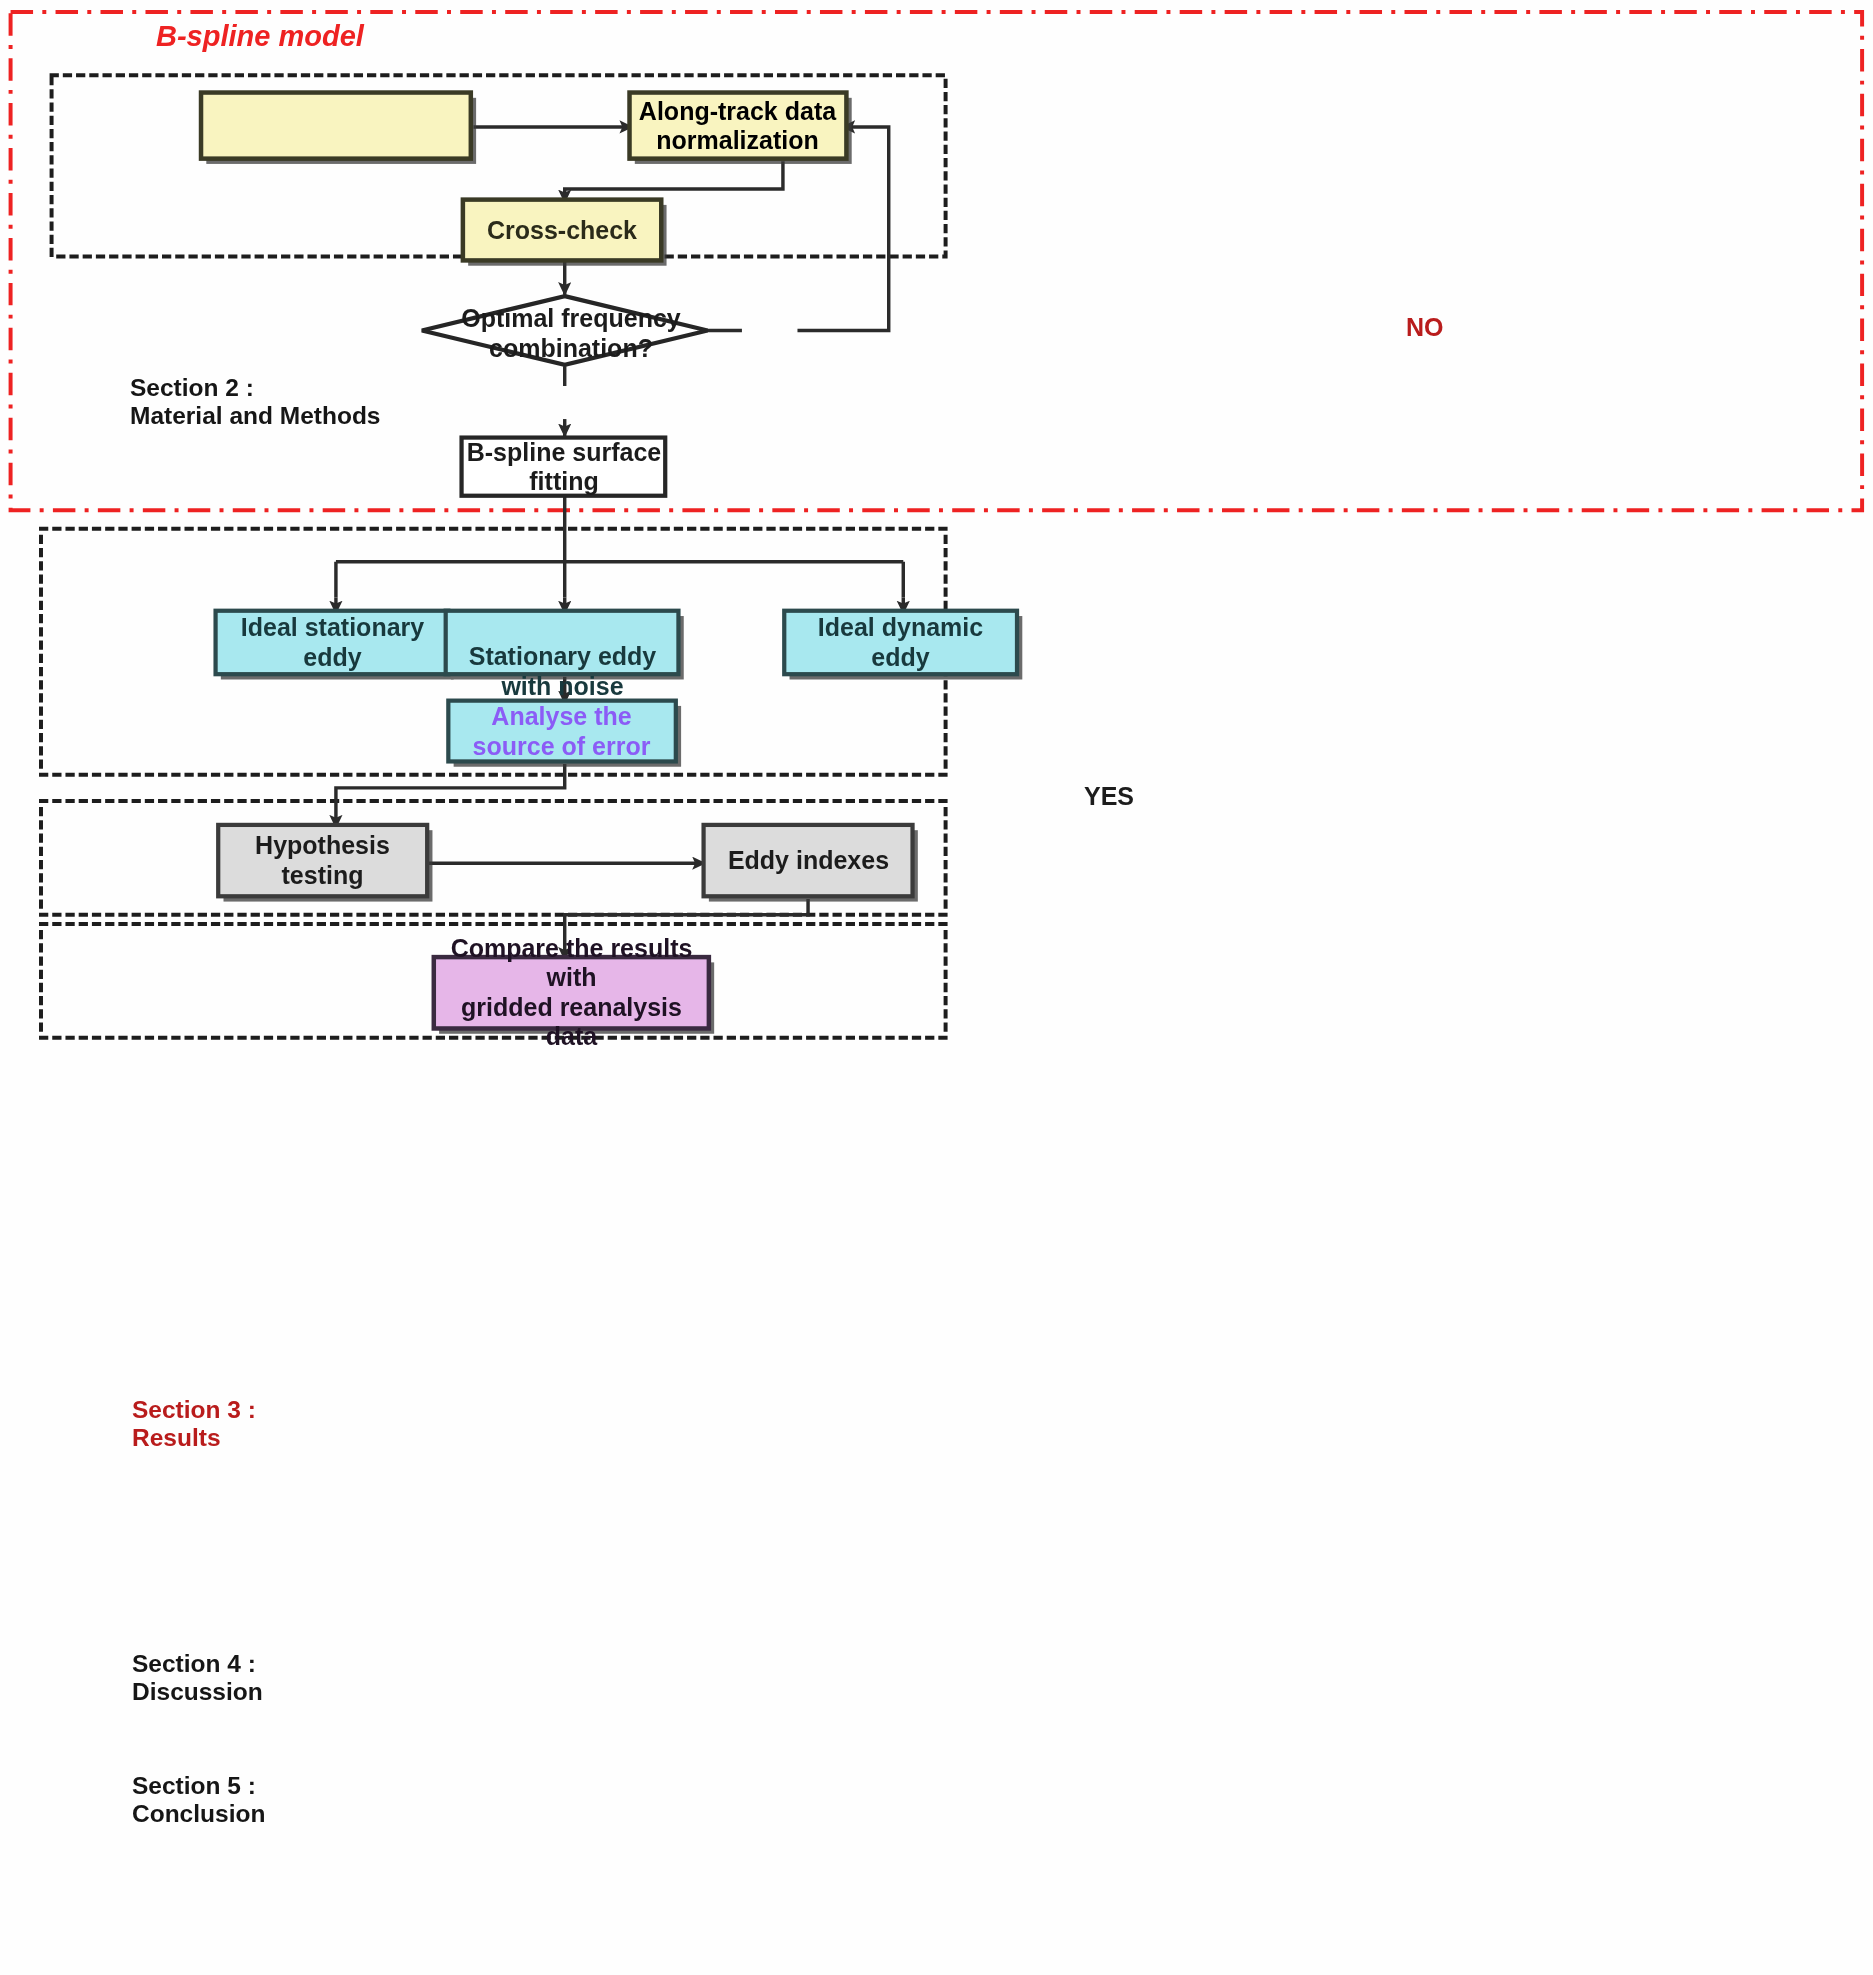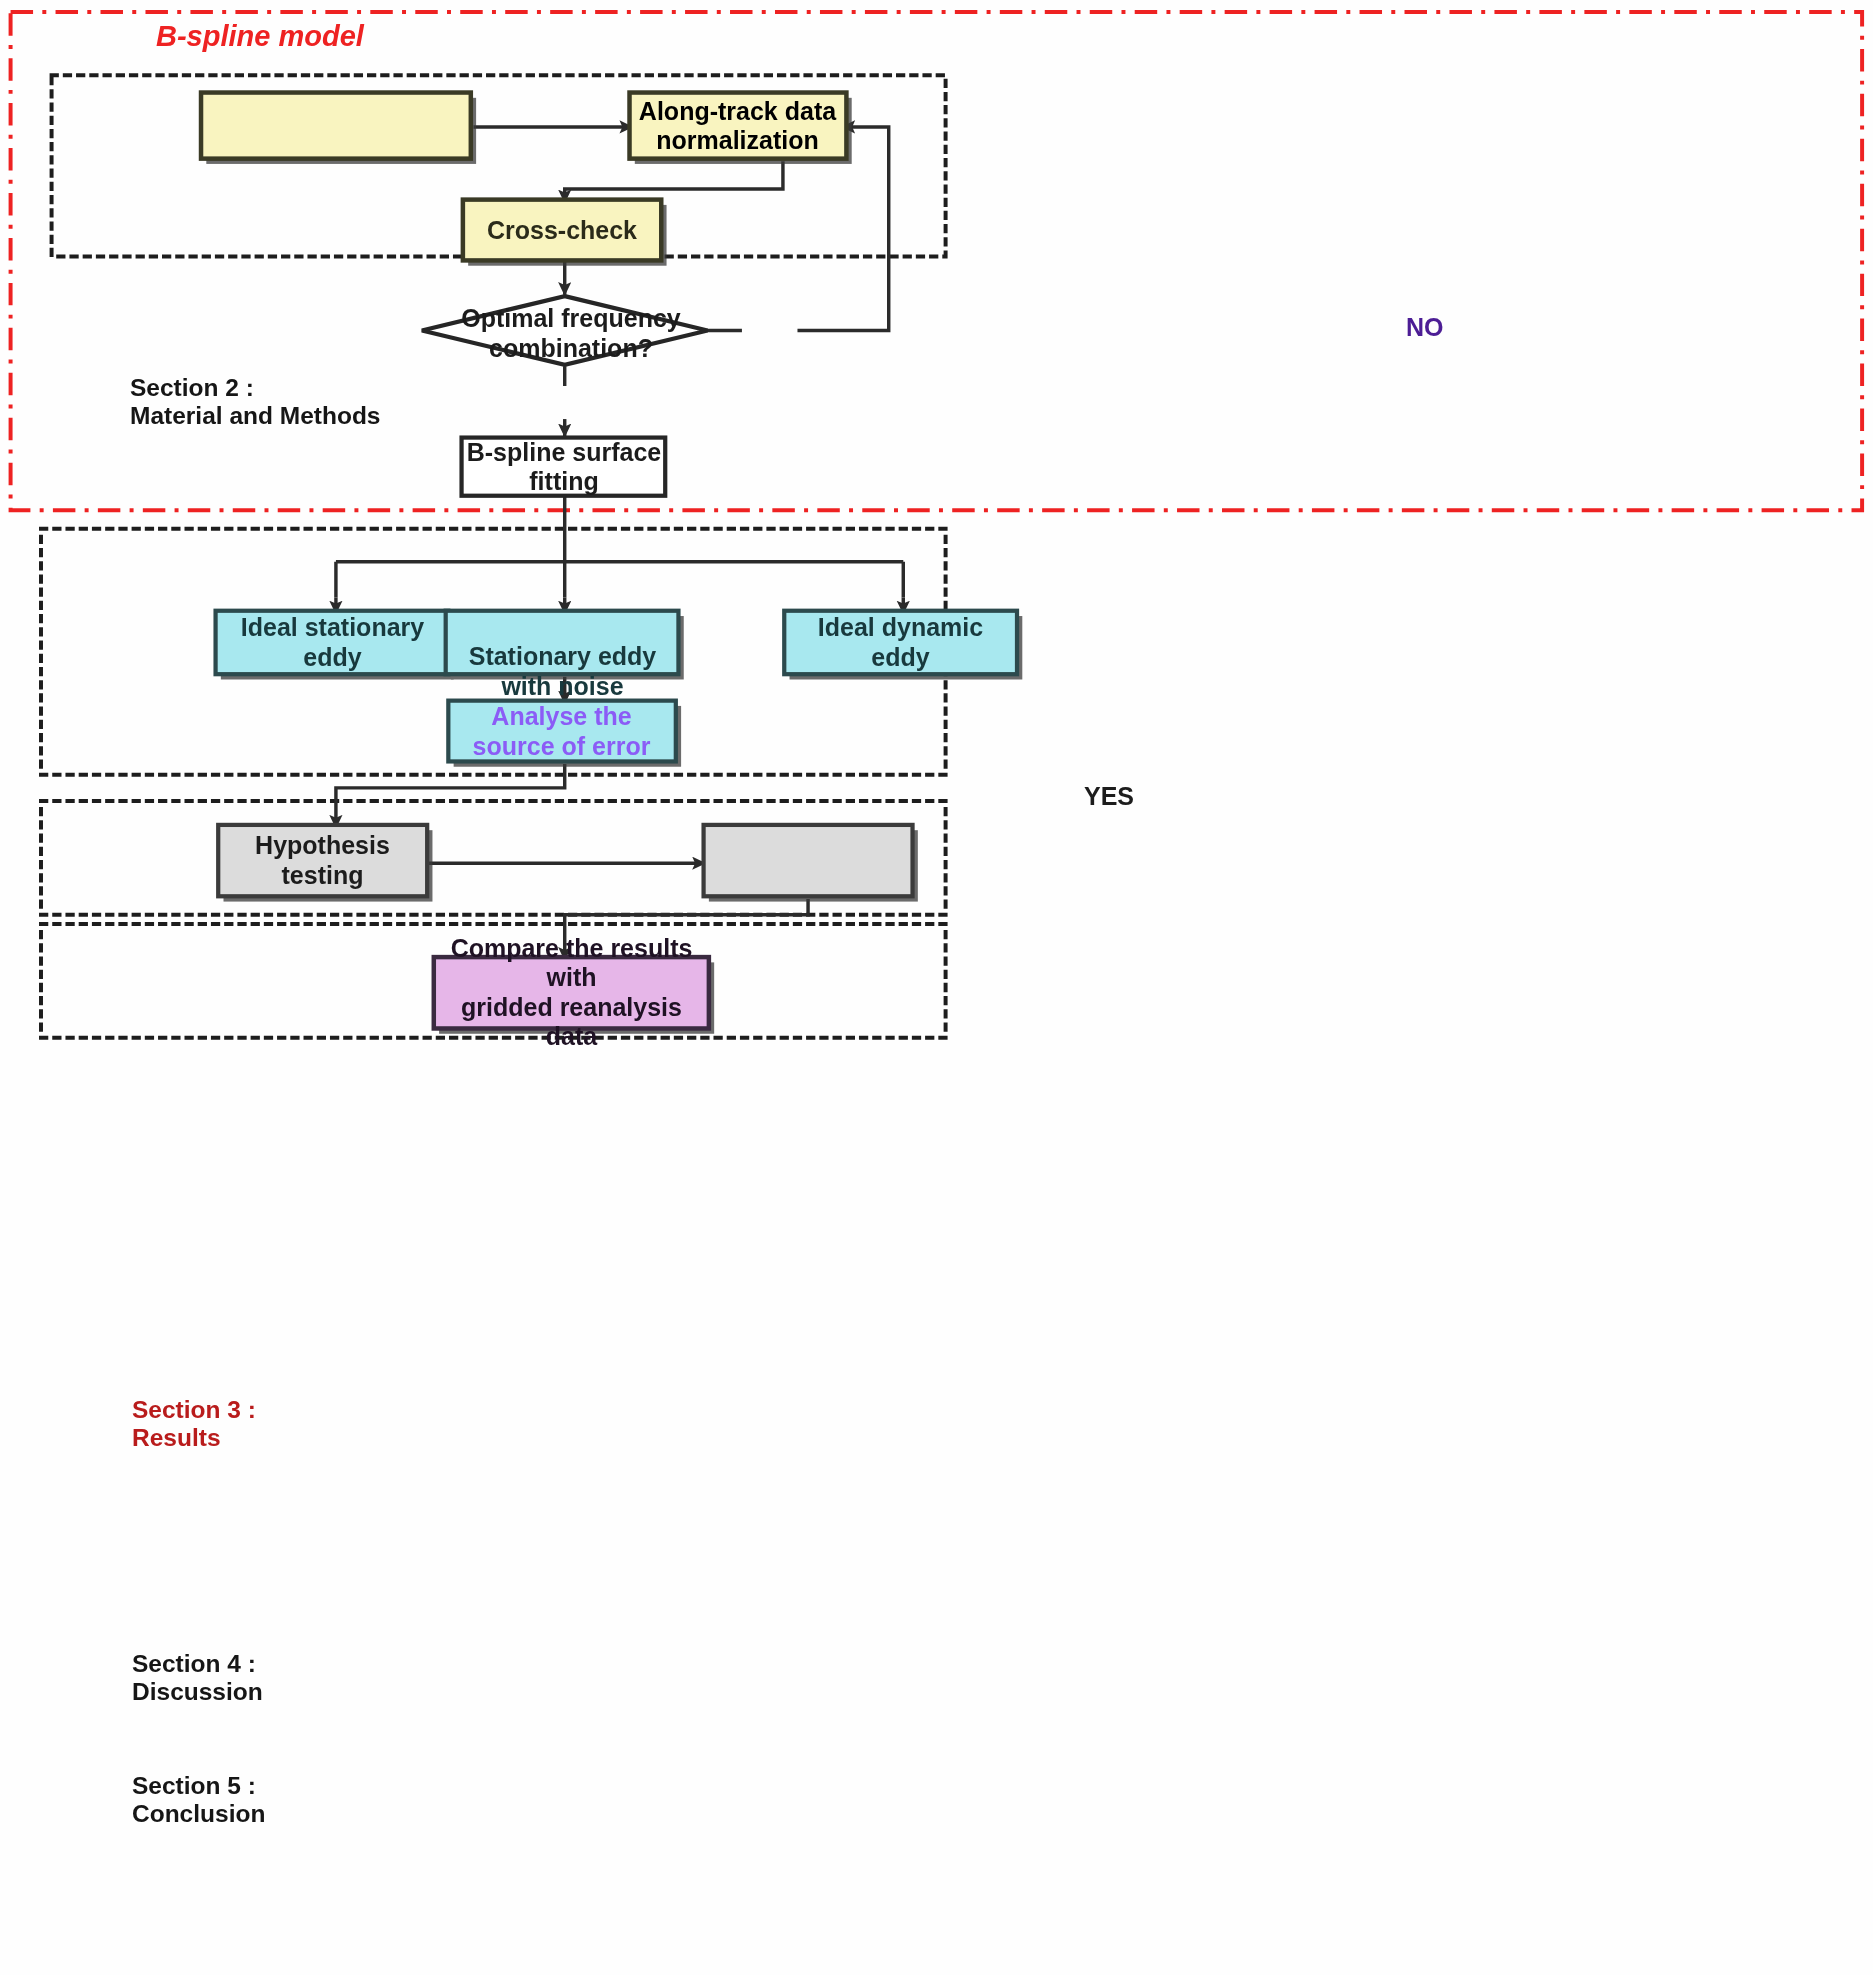--- a/index.html
+++ b/index.html
@@ -115,21 +115,21 @@
 
 
   <div class="node-label" style="left:629px;top:93px;width:217px;height:66px;font-size:25px;color:#000000;">Along-track data
 normalization</div>
 
   <div class="node-label" style="left:463px;top:200px;width:198px;height:61px;font-size:25px;color:#2b2b1a;">Cross-check</div>
 
   <div class="node-label" style="left:428px;top:299px;width:286px;height:69px;font-size:25px;color:#1c1c1c;">Optimal frequency
 combination?</div>
 
-  <div class="free-label" style="left:1406px;top:313px;font-size:25px;color:#4c1d95;">NO</div>
+  <div class="free-label" style="left:1406px;top:313px;font-size:25px;color:#b91c1c;">NO</div>
 
   <div class="free-label" style="left:1084px;top:782px;font-size:25px;color:#1c1c1c;">YES</div>
 
   <div class="node-label" style="left:462px;top:438px;width:204px;height:58px;font-size:25px;color:#1c1c1c;">B-spline surface
 fitting</div>
 
   <div class="node-label" style="left:216px;top:611px;width:233px;height:63px;font-size:25px;color:#18393d;">Ideal stationary
 eddy</div>
 
   <div class="node-label" style="left:446px;top:611px;width:233px;height:63px;font-size:25px;color:#18393d;margin-top:29px;">Stationary eddy
@@ -137,18 +137,19 @@
 
   <div class="node-label" style="left:784px;top:611px;width:233px;height:63px;font-size:25px;color:#18393d;">Ideal dynamic
 eddy</div>
 
   <div class="node-label" style="left:448px;top:701px;width:227px;height:61px;font-size:25px;color:#8b5cf6;">Analyse the
 source of error</div>
 
   <div class="node-label" style="left:218px;top:825px;width:209px;height:71px;font-size:25px;color:#1c1c1c;">Hypothesis
 testing</div>
 
+  <div class="node-label" style="left:704px;top:825px;width:209px;height:71px;font-size:25px;color:#1c1c1c;">Eddy indexes</div>
 
   <div class="node-label" style="left:434px;top:957px;width:275px;height:71px;font-size:25px;color:#1f1224;">Compare the results with
 gridded reanalysis data</div>
 
 </div>
 
 
 </body></html>

